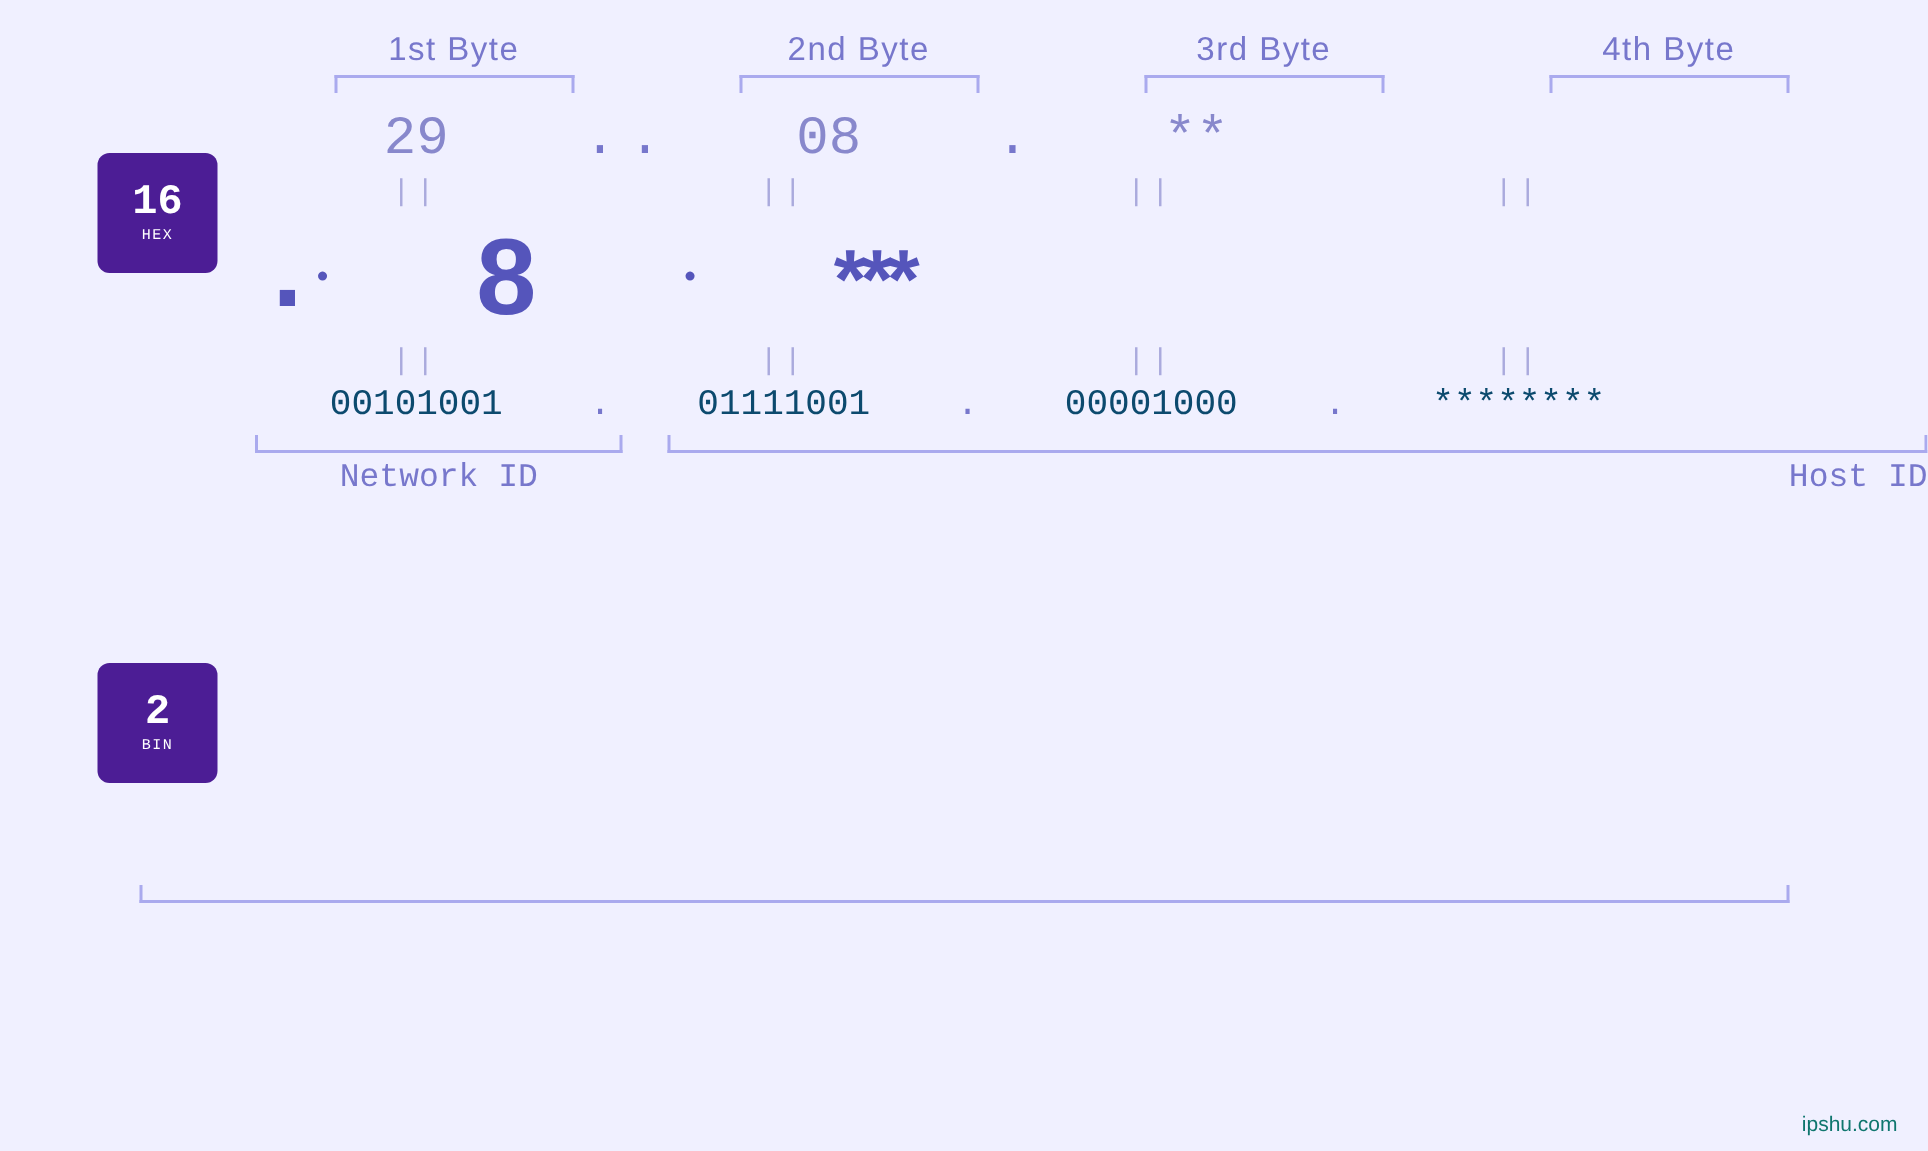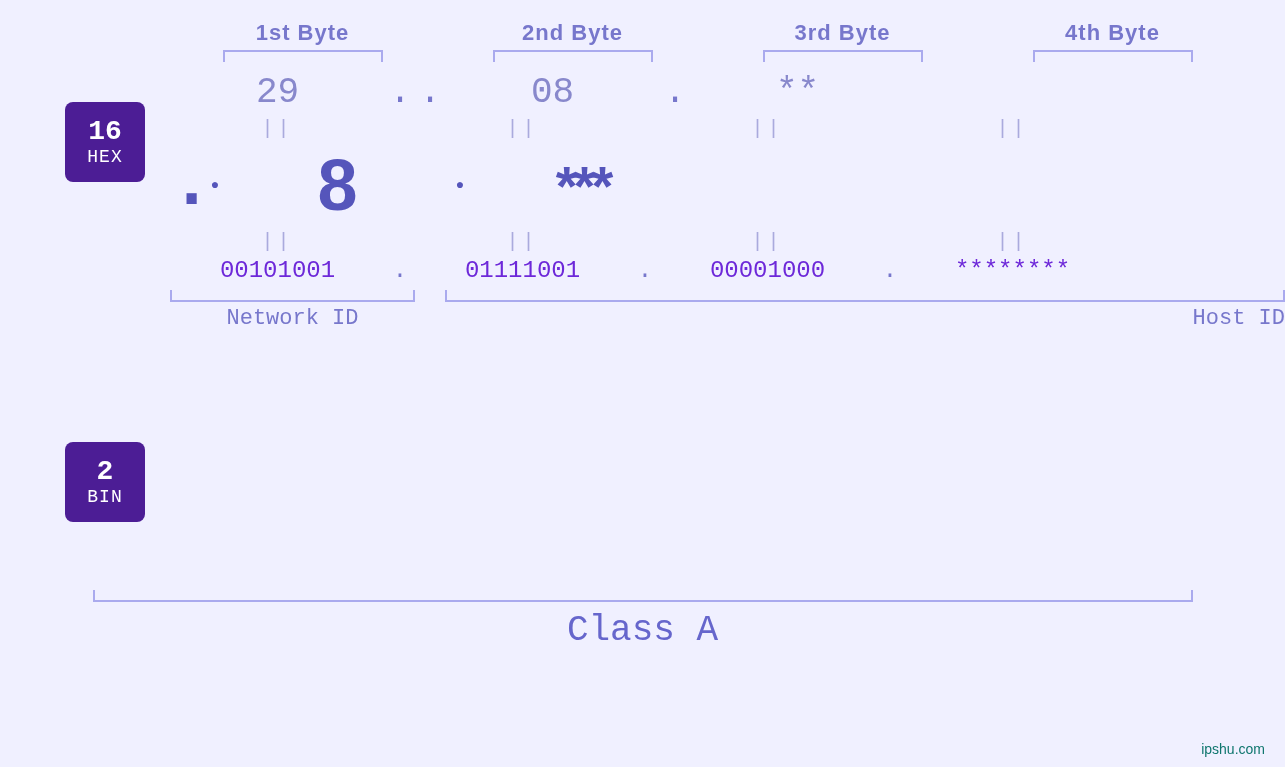--- a/index.html
+++ b/index.html
@@ -32,21 +32,21 @@
       justify-content: space-around;
       margin-bottom: 0px;
     }
 
     .byte-header {
       width: 200px;
       text-align: center;
       color: #7777cc;
       font-size: 22px;
       font-family: Arial, sans-serif;
-      font-weight: bold;
+      font-weight: normal;
       letter-spacing: 1px;
     }
 
     
     .bracket-top {
       width: 160px;
       height: 12px;
       border-top: 2px solid #aaaaee;
       border-left: 2px solid #aaaaee;
       border-right: 2px solid #aaaaee;
@@ -85,21 +85,21 @@
       color: white;
     }
 
     .badge-number {
       font-size: 28px;
       font-weight: bold;
       line-height: 1.1;
     }
 
     .badge-label {
-      font-size: 18px;
+      font-size: 10px;
       font-weight: normal;
       letter-spacing: 1px;
     }
 
     
     .data-area {
       flex: 1;
       display: flex;
       flex-direction: column;
     }
@@ -142,21 +142,21 @@
     .dec-dot {
       color: #5555bb;
       font-size: 72px;
       font-weight: bold;
       width: 30px;
       text-align: center;
     }
 
     
     .bin-value {
-      color: #6d28d9;
+      color: #0c4a6e;
       font-size: 24px;
       font-family: 'Courier New', monospace;
     }
 
     
     .equals-row {
       display: flex;
       width: 100%;
       align-items: center;
       justify-content: flex-start;
@@ -346,19 +346,16 @@
           <div style="height:12px; border-bottom:2px solid #aaaaee; border-left:2px solid #aaaaee; border-right:2px solid #aaaaee;"></div>
           <div class="host-label">Host ID</div>
         </div>
       </div>
 
     </div>
   </div>
 
   <div style="width:1100px; margin-left:0px; height:12px; border-bottom:2px solid #aaaaee; border-left:2px solid #aaaaee; border-right:2px solid #aaaaee; margin-top:8px;"></div>
 
-  <div class="class-label">
-    <span>Class A</span>
-  </div>
 
   <div class="watermark">ipshu.com</div>
 
 </div>
 
 </body></html>

